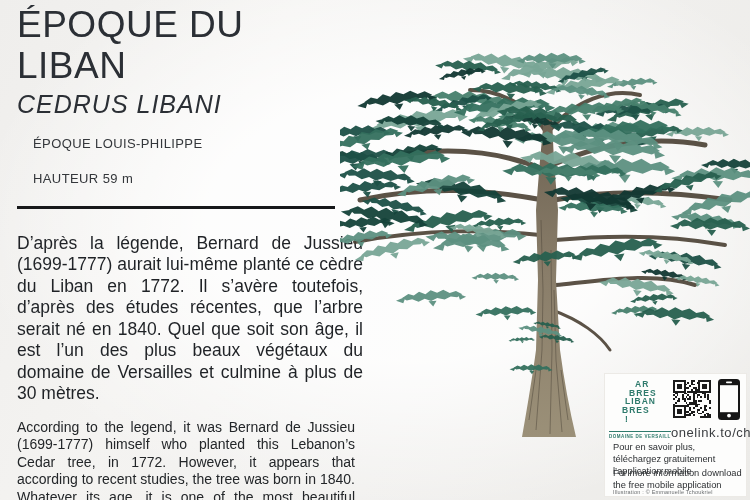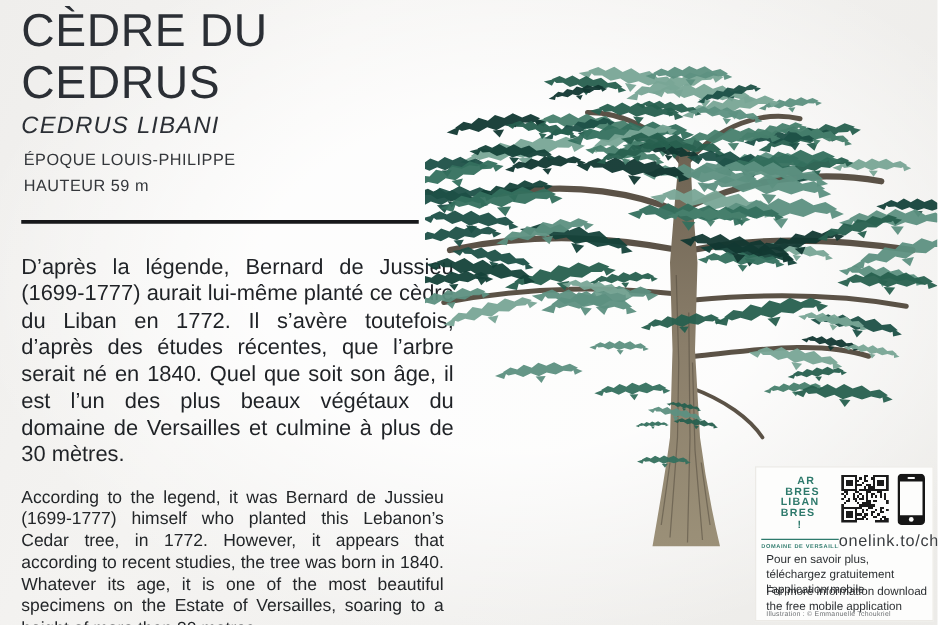--- a/index.html
+++ b/index.html
@@ -11,25 +11,25 @@
       linear-gradient(115deg, #efeeec 0%, #f4f3f1 30%, #f1f0ee 60%, #ecebe8 100%);
     color:#222428;
   }
   
   .panel-left{position:absolute;left:17px;top:4px;width:346px;}
   .title{
     font-size:37px;letter-spacing:.5px;line-height:1.12;
     color:#2b2f35;font-weight:normal;margin:0;
   }
   .latin{
-    font-size:19px;font-style:italic;letter-spacing:1px;
+    font-size:25px;font-style:italic;letter-spacing:1px;
     color:#2b2f35;margin:3px 0 7px 0;font-weight:normal;
   }
   .meta-line{
-    font-size:13px;letter-spacing:.4px;color:#34373b;line-height:1.45;margin:2px;
+    font-size:13px;letter-spacing:.4px;color:#34373b;line-height:1.45;margin:16px;
   }
   .rule{
     width:318px;height:3px;background:#17181a;border:none;
     margin:17px 0 0 0;
   }
   .para-fr{
     font-size:17.5px;line-height:21.5px;text-align:justify;
     color:#1f2226;margin:24px 0 0 0;width:346px;
   }
   .para-en{
@@ -39,21 +39,21 @@
   
   .tree-wrap{position:absolute;left:340px;top:50px;width:410px;height:390px;}
   .tree-wrap svg{display:block;width:100%;height:100%;}
   
   .info-box{
     position:absolute;left:604px;top:373px;width:143px;height:124px;
     background:#fdfdfc;border:1px solid #eceae6;box-sizing:border-box;
     padding:5px 6px 0 7px;
   }
   .logo-block{
-    position:absolute;left:8px;top:6px;width:54px;text-align:center;
+    position:absolute;left:20px;top:6px;width:54px;text-align:left;
     color:#2e7a6c;font-weight:bold;line-height:1.02;
   }
   .logo-block .ll{font-size:8.5px;letter-spacing:1px;display:block;}
   .logo-block .ll:nth-child(1){margin-left:10px;}
   .logo-block .ll:nth-child(2){margin-left:4px;}
   .logo-block .ll:nth-child(4){margin-left:-3px;}
   .logo-domain{
     position:absolute;left:4px;top:57px;width:62px;
     border-top:1px solid #2e7a6c;padding-top:1.5px;
     font-size:4.5px;letter-spacing:.5px;color:#2e7a6c;text-align:center;
@@ -73,21 +73,21 @@
   .app-en{top:94px;}
   .credit{
     position:absolute;left:8px;top:115px;width:130px;
     font-size:5.5px;color:#6b6e70;letter-spacing:.2px;
   }
 </style>
 </head>
 <body>
 
 <div class="panel-left">
-  <h1 class="title">CÈDRE DU CEDRUS</h1>
+  <h1 class="title">ÉPOQUE DU LIBAN</h1>
   <h2 class="latin">CEDRUS LIBANI</h2>
   <p class="meta-line">ÉPOQUE LOUIS-PHILIPPE</p>
   <p class="meta-line">HAUTEUR 59 m</p>
   <div class="rule"></div>
   <p class="para-fr">D’après la légende, Bernard de Jussieu (1699-1777) aurait lui-même planté ce cèdre du Liban en 1772. Il s’avère toutefois, d’après des études récentes, que l’arbre serait né en 1840. Quel que soit son âge, il est l’un des plus beaux végétaux du domaine de Versailles et culmine à plus de 30 mètres.</p>
   <p class="para-en">According to the legend, it was Bernard de Jussieu (1699-1777) himself who planted this Lebanon’s Cedar tree, in 1772. However, it appears that according to recent studies, the tree was born in 1840. Whatever its age, it is one of the most beautiful specimens on the Estate of Versailles, soaring to a height of more than 30 metres.</p>
 </div>
 
 <div class="tree-wrap">
   <svg id="treeSvg" viewBox="0 0 410 390" xmlns="http://www.w3.org/2000/svg">

